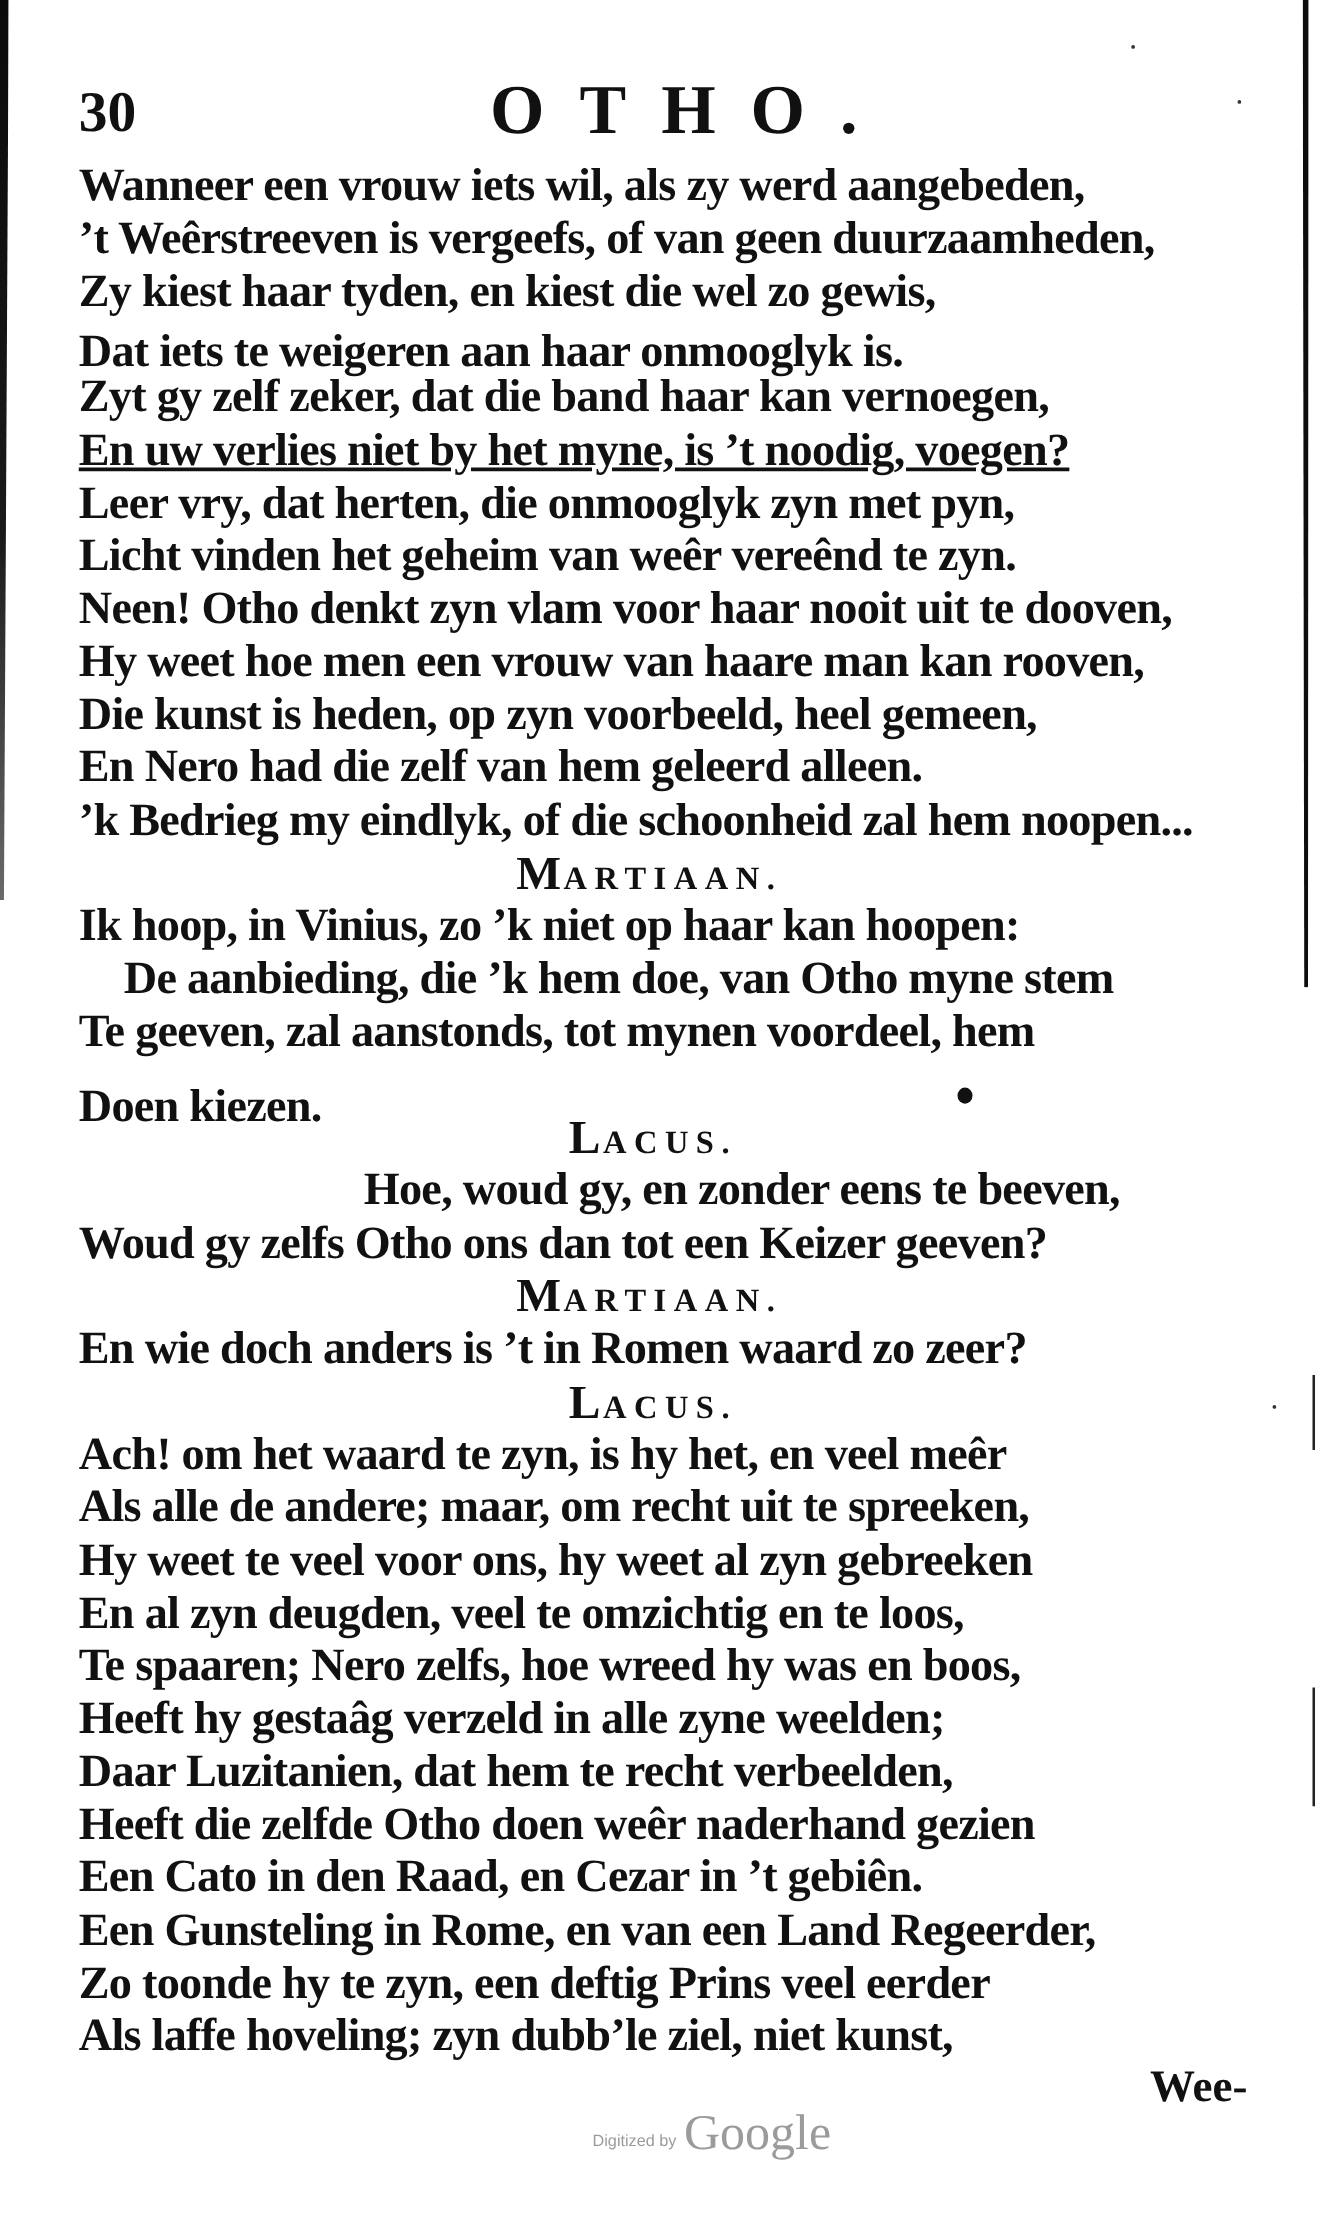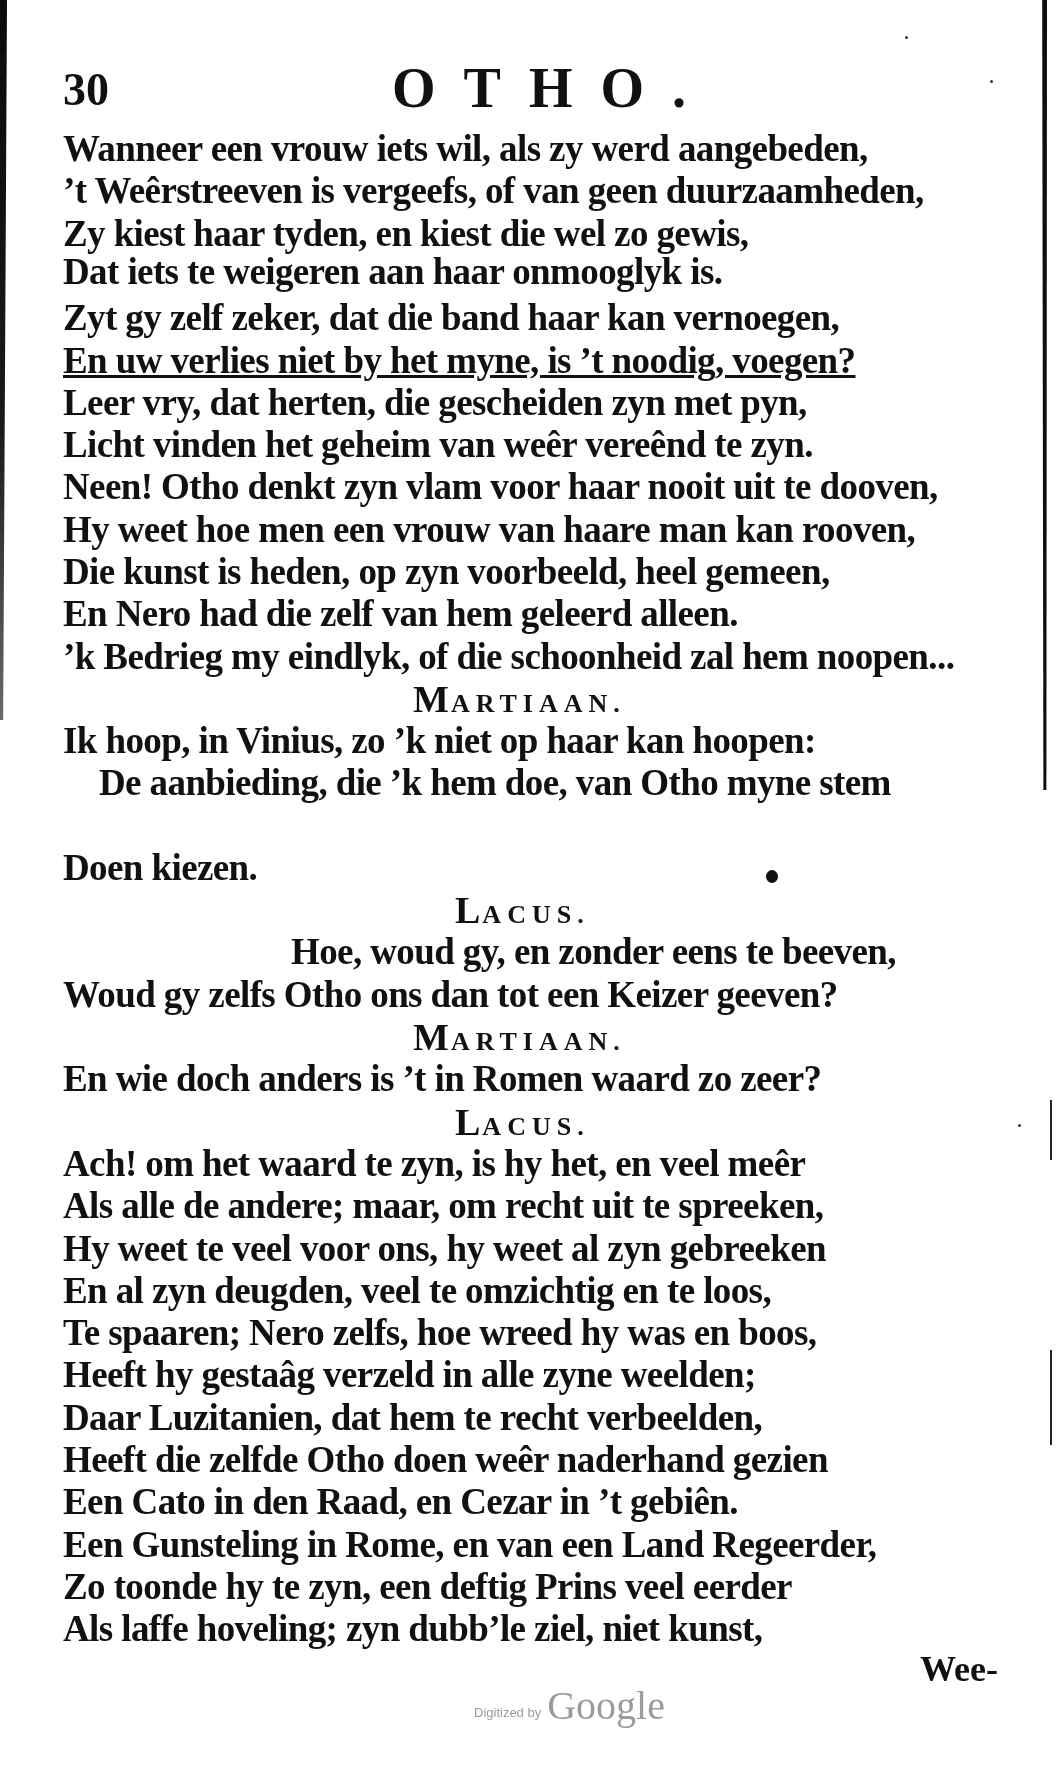--- a/index.html
+++ b/index.html
@@ -41,38 +41,39 @@
   <div class="edge-frag" style="left:1050px;top:1350px;height:95px;"></div>
 
   <div class="running-head">
     <span class="folio">30</span>
     <span class="title">OTHO.</span>
   </div>
 
   <div class="line" style="top:128px;">Wanneer een vrouw iets wil, als zy werd aangebeden,</div>
   <div class="line" style="top:170px;">’t Weêrstreeven is vergeefs, of van geen duurzaamheden,</div>
   <div class="line" style="top:213px;">Zy kiest haar tyden, en kiest die wel zo gewis,</div>
-  <div class="line" style="top:251px;">Dat iets te weigeren aan haar onmooglyk is.</div>
+  <div class="line" style="top:261px;">Dat iets te weigeren aan haar onmooglyk is.</div>
   <div class="line" style="top:297px;">Zyt gy zelf zeker, dat die band haar kan vernoegen,</div>
   <div class="line" style="top:340px;text-decoration:underline;">En uw verlies niet by het myne, is ’t noodig, voegen?</div>
-  <div class="line" style="top:382px;">Leer vry, dat herten, die gescheiden zyn met pyn,</div>
+  <div class="line" style="top:382px;">Leer vry, dat herten, die onmooglyk zyn met pyn,</div>
   <div class="line" style="top:424px;">Licht vinden het geheim van weêr vereênd te zyn.</div>
   <div class="line" style="top:466px;">Neen! Otho denkt zyn vlam voor haar nooit uit te dooven,</div>
   <div class="line" style="top:509px;">Hy weet hoe men een vrouw van haare man kan rooven,</div>
   <div class="line" style="top:551px;">Die kunst is heden, op zyn voorbeeld, heel gemeen,</div>
   <div class="line" style="top:593px;">En Nero had die zelf van hem geleerd alleen.</div>
   <div class="line" style="top:636px;">’k Bedrieg my eindlyk, of die schoonheid zal hem noopen...</div>
 
   <div class="speaker" style="left:413px;top:678px;">
     <span class="cap">M</span><span>ARTIAAN.</span>
   </div>
 
   <div class="line" style="top:720px;text-align:right;">Ik hoop, in Vinius, zo ’k niet op haar kan hoopen:</div>
   <div class="line" style="top:762px;margin-left:36px;">De aanbieding, die ’k hem doe, van Otho myne stem</div>
-  <div class="line" style="top:847px;">Doen kiezen.</div>
+  <div class="line" style="top:805px;">Te geeven, zal aanstonds, tot mynen voordeel, hem</div>
+  <div class="line" style="top:865px;">Doen kiezen.</div>
 
   <div class="speaker" style="left:455px;top:889px;">
     <span class="cap">L</span><span>ACUS.</span>
   </div>
 
   <div class="line indent" style="top:931px;">Hoe, woud gy, en zonder eens te beeven,</div>
   <div class="line" style="top:974px;">Woud gy zelfs Otho ons dan tot een Keizer geeven?</div>
 
   <div class="speaker" style="left:413px;top:1016px;">
     <span class="cap">M</span><span>ARTIAAN.</span>

